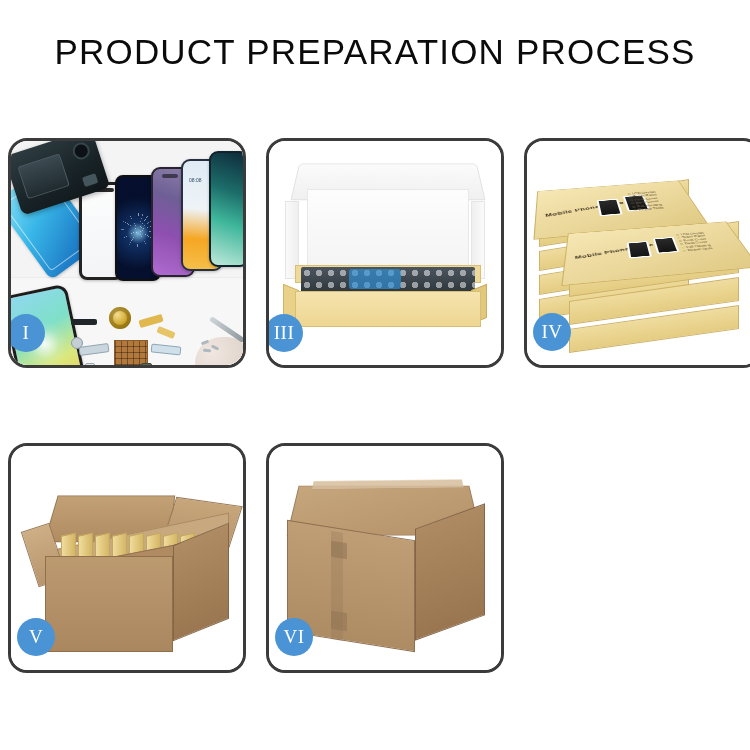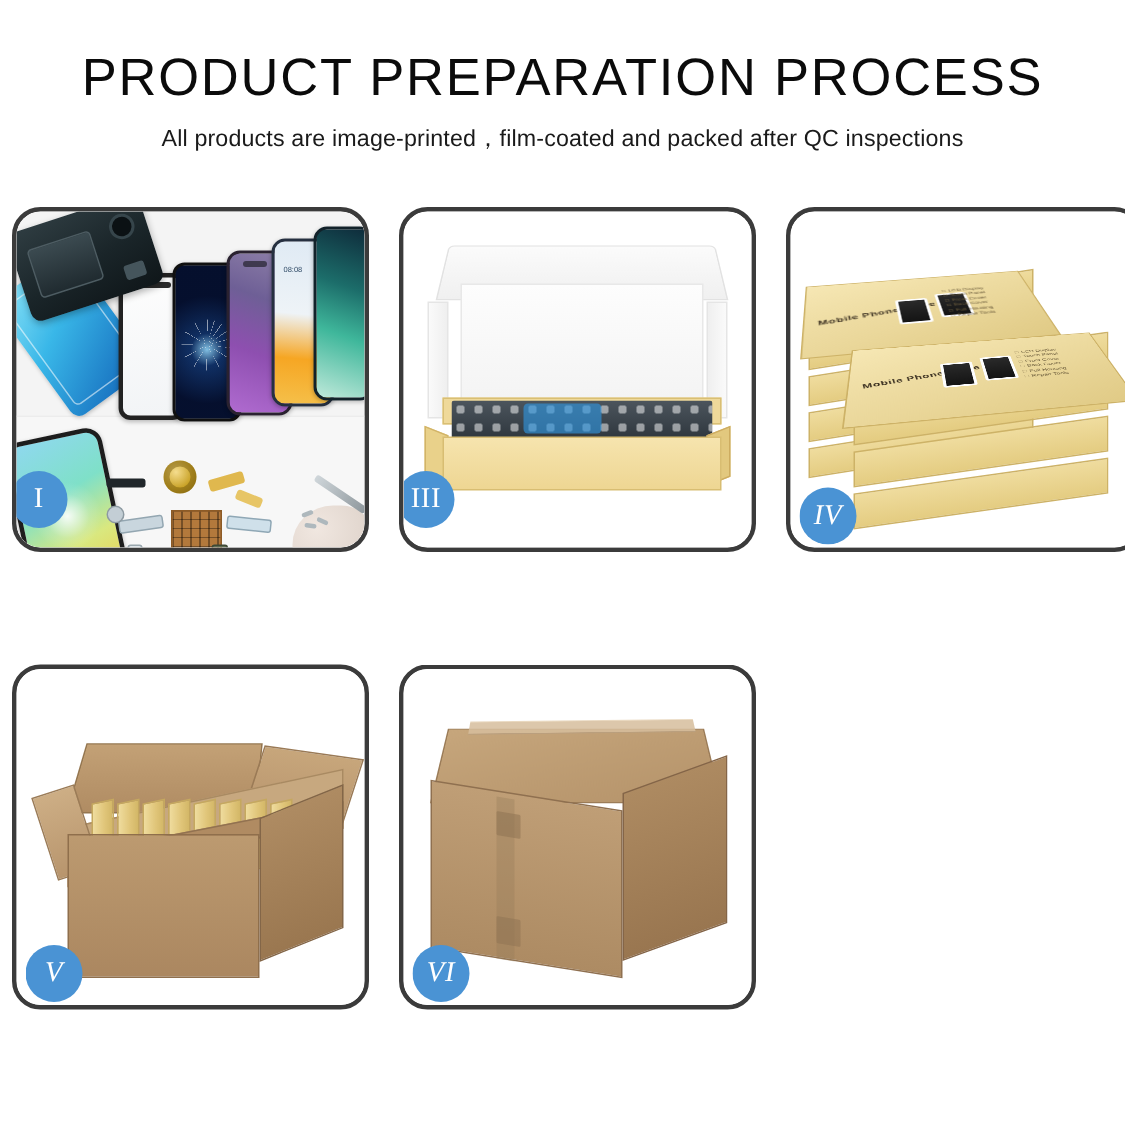--- a/index.html
+++ b/index.html
@@ -78,21 +78,21 @@
     background: #4a93d4;
     color: #ffffff;
     font-family: "Liberation Serif", serif;
     font-size: 19px;
     line-height: 38px;
     text-align: center;
     letter-spacing: 0.5px;
     z-index: 40;
   }
   .badge.bl-edge { left: -4px; bottom: 13px; }
-  .badge.bl-in   { left: 6px;  bottom: 2px; font-style: italic; }
+  .badge.bl-in   { left: 6px;  bottom: 14px; }
 
   
   .p1 { background: #f4f4f4; }
   .p1 .lower-band {
     position: absolute; left: 0; right: 0; top: 136px; bottom: 0;
     background: #f7f7f7;
     border-top: 1px solid #ececec;
   }
   .phone {
     position: absolute;
@@ -505,21 +505,20 @@
     transform: rotate(-6deg);
   }
 </style>
 </head>
 <body>
 
 <div class="page">
 
   <div class="header">
     <div class="title">PRODUCT PREPARATION PROCESS</div>
-    <div class="subtitle">All products are image-printed，film-coated and packed after QC inspections</div>
   </div>
 
   <div class="grid">
 
     <div class="panel">
       <div class="panel-inner p1">
         <div class="lower-band"></div>
 
         <div class="phone ph-cyan"></div>
         <div class="phone ph-glass"></div>

